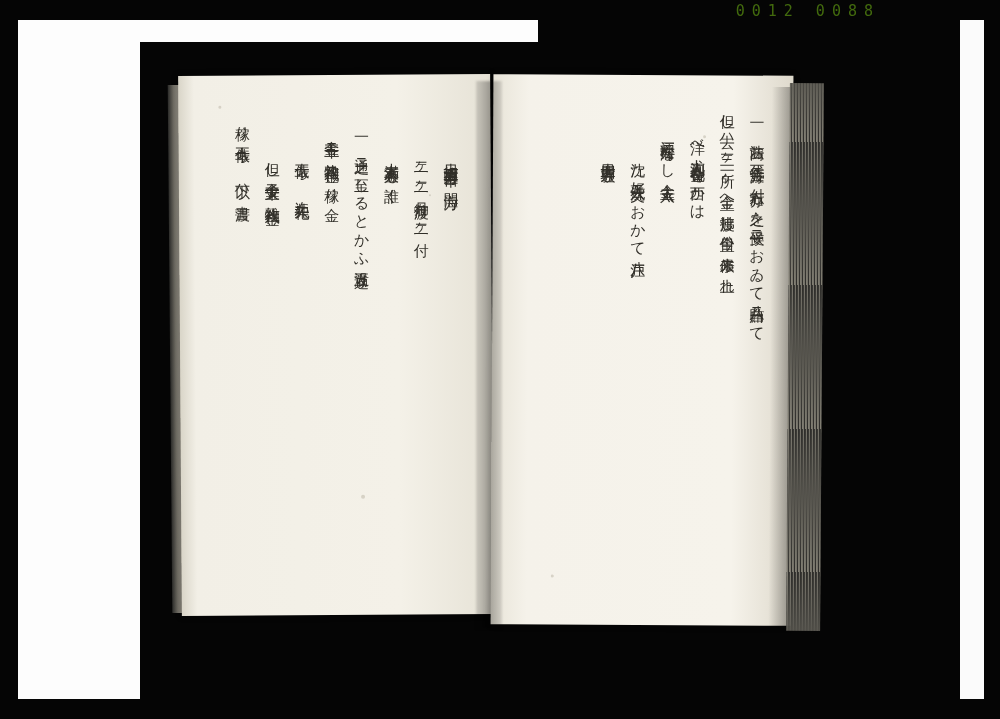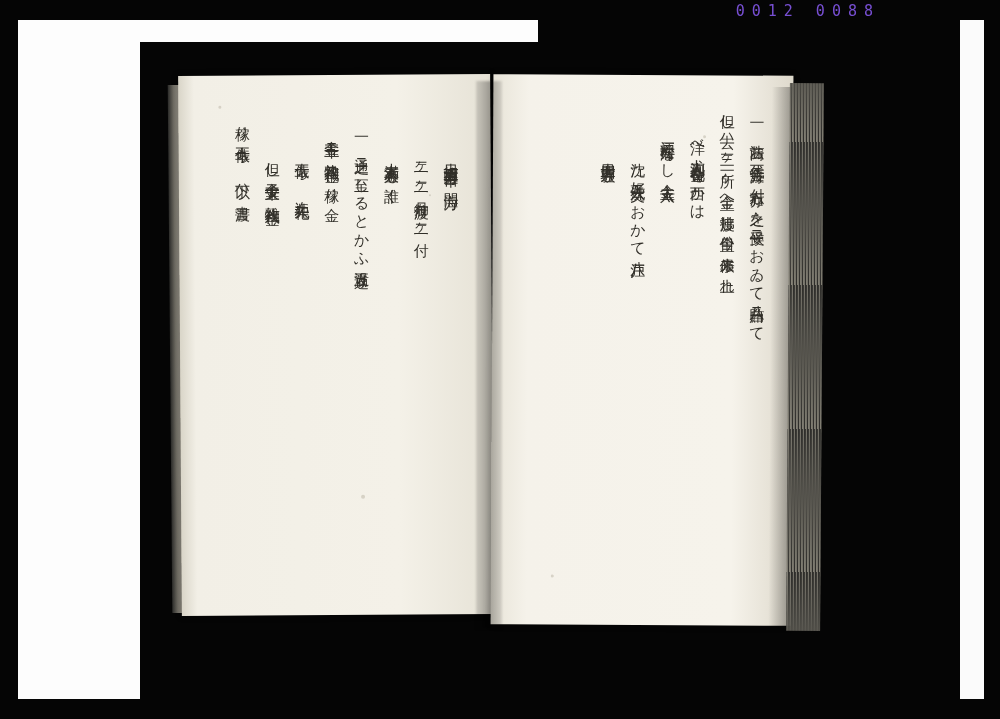--- a/index.html
+++ b/index.html
@@ -36,21 +36,21 @@
   .film-top-white {
     position: absolute;
     left: 18px; top: 20px;
     width: 520px; height: 22px;
     background: #fdfdfd;
   }
   .frame-number {
     position: absolute;
     top: 2px;
     right: 120px;
-    color: #8b5cf6;
+    color: #4d7c0f;
     font-family: "DejaVu Sans Mono", monospace;
     font-size: 15px;
     letter-spacing: 7px;
     white-space: nowrap;
     opacity: 0.85;
   }
 
   
   .book {
     position: absolute;

